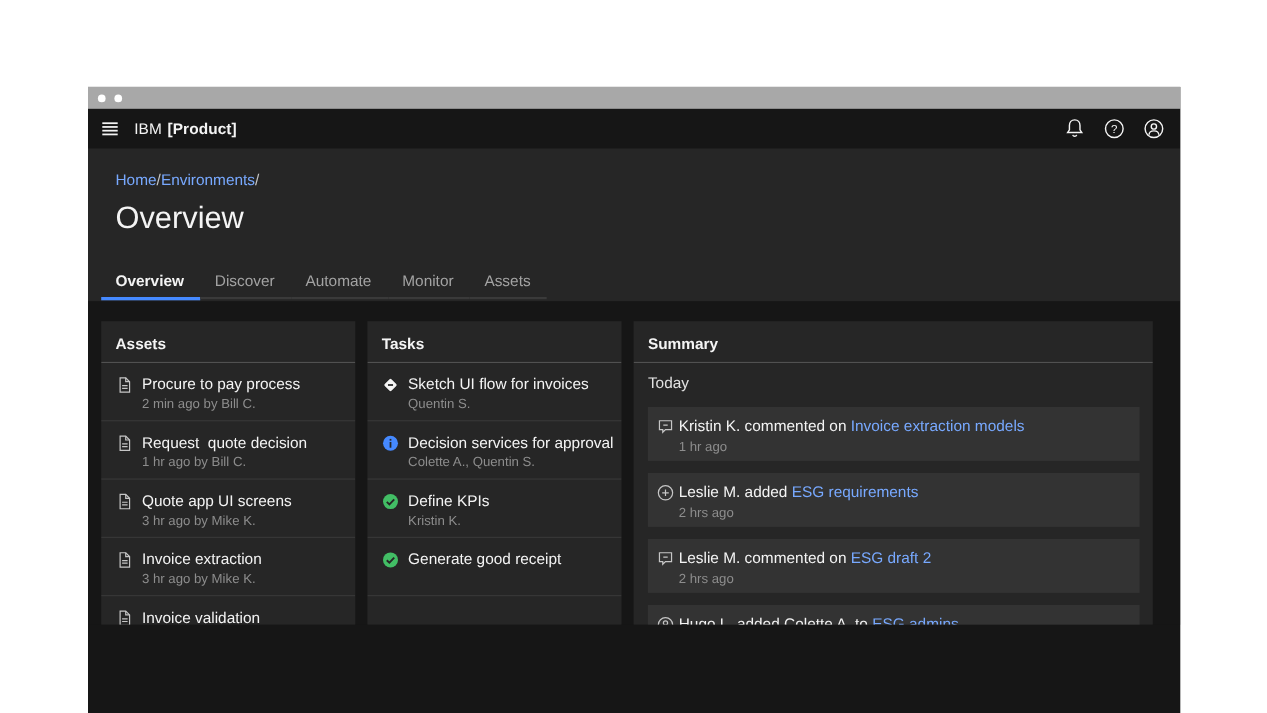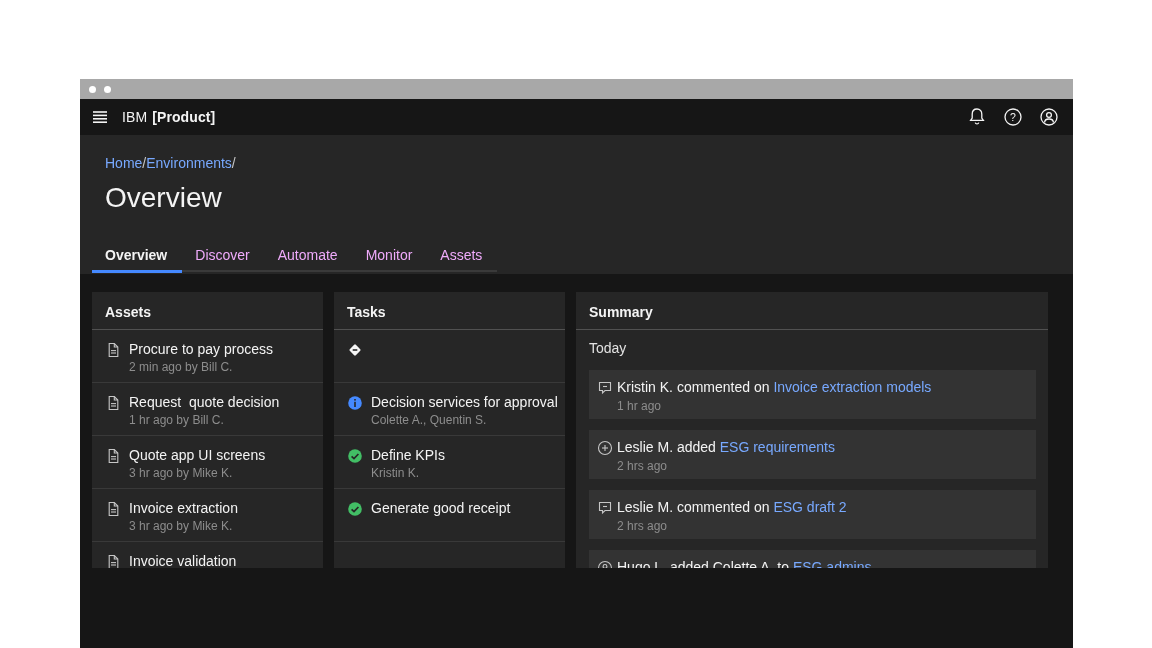--- a/index.html
+++ b/index.html
@@ -27,21 +27,21 @@
 
   .page { height:433px; display:flex; flex-direction:column; }
   .page-top { background:#262626; height:139px; padding-top:19px; flex:none; }
   .breadcrumb { margin-left:25px; font-size:14px; display:flex; gap:0;
     align-items:center; height:18px; }
   .breadcrumb a { color:#78a9ff; text-decoration:none; cursor:pointer; }
   .breadcrumb .sep { color:#c6c6c6; }
   h1.pagetitle { margin:8px 0 0 25px; color:#f4f4f4; font-size:28px;
     font-weight:400; line-height:36px; }
   .tabs { display:flex; margin:25px 0 0 12px; }
-  .tab { height:31px; padding:6px 15px 0 13px; font-size:14px; color:#f0abfc;
+  .tab { height:31px; padding:6px 15px 0 13px; font-size:14px; color:#a3a3a3;
     border-bottom:2px solid #3a3a3a; cursor:pointer; min-width:66px; }
   .tab.active { color:#f4f4f4; font-weight:700; border-bottom:3px solid #4589ff;
     height:32px; margin-bottom:-1px; }
 
   .content { background:#161616; flex:1; display:flex; gap:11px;
     padding:18px 25px 0 12px; overflow:hidden; }
   .col { background:#262626; height:276px; overflow:hidden; flex:none; }
   .col-assets,.col-tasks { width:231px; }
   .col-summary { width:472px; }
   .col h2 { font-size:14px; font-weight:700; color:#f4f4f4; height:38px;
@@ -217,20 +217,24 @@
 
         <div class="row">
           <span class="ricon">
             <svg width="16" height="16" viewBox="0 0 16 16">
                 <g transform="rotate(45 8 8)">
                   <rect x="3.7" y="3.7" width="8.6" height="8.6" rx="1.2" fill="#f4f4f4"></rect>
                 </g>
                 <rect x="5.7" y="7.2" width="4.6" height="1.6" fill="#262626"></rect>
               </svg>
           </span>
+          <div>
+              <div class="rt">Sketch UI flow for invoices</div>
+          <div class="rs">Quentin S.</div>
+            </div>
         </div>
 
         <div class="row">
           <span class="ricon">
             <svg width="16" height="16" viewBox="0 0 16 16">
                 <circle cx="8" cy="8" r="6.8" fill="#4589ff"></circle>
                 <rect x="7.2" y="4" width="1.6" height="1.6" fill="#262626"></rect>
                 <rect x="7.2" y="6.8" width="1.6" height="5.2" fill="#262626"></rect>
               </svg>
           </span>

